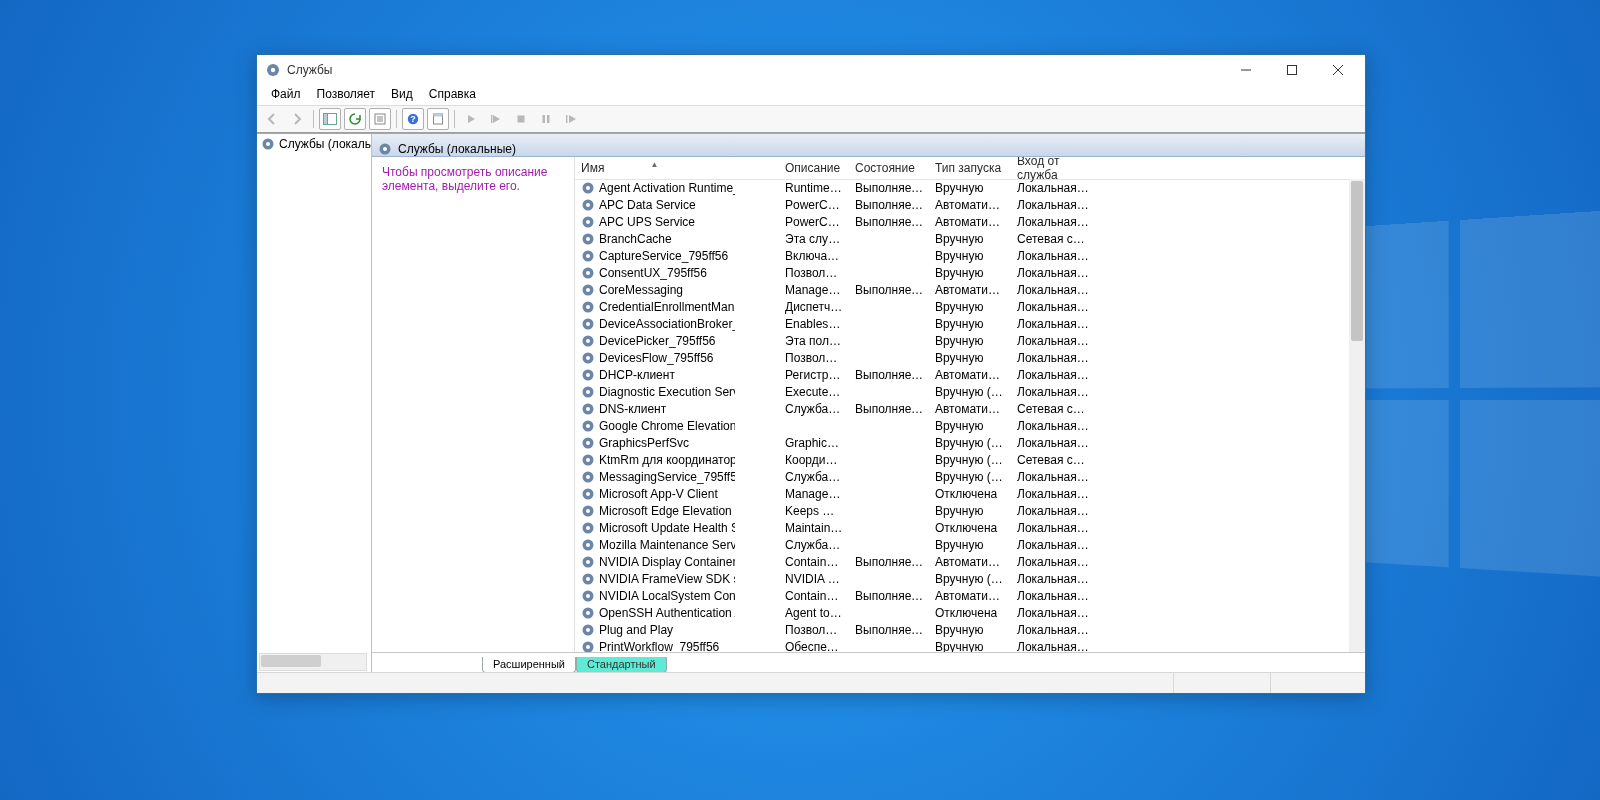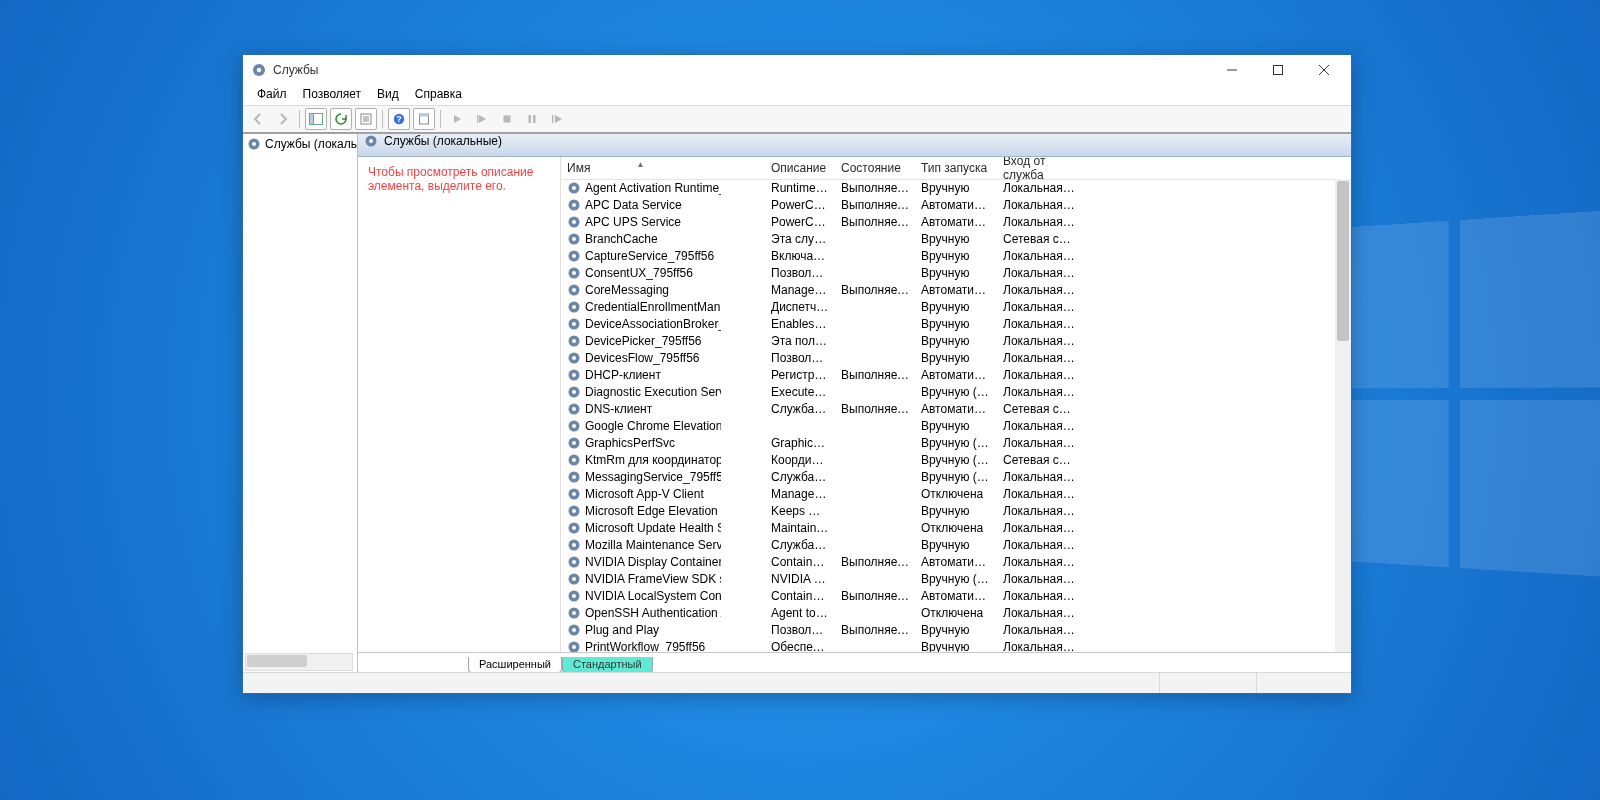--- a/index.html
+++ b/index.html
@@ -6,21 +6,21 @@
   
   .desktop{width:1600px;height:800px;background:#1b7fd6;position:relative;}
   .desk-light{position:absolute;top:0;left:0;width:100%;height:100%;
     background:radial-gradient(circle at 50% 50%, #2ea0f5 0%, #1e86e0 40%, #1368c4 100%);}
   .win-logo{position:absolute;right:-40px;top:220px;width:360px;height:360px;transform:perspective(900px) rotateY(-18deg);}
   .win-logo .q{position:absolute;width:168px;height:168px;background:rgba(255,255,255,0.12);}
   .win-logo .q1{left:0;top:0;} .win-logo .q2{left:180px;top:0;}
   .win-logo .q3{left:0;top:180px;} .win-logo .q4{left:180px;top:180px;}
 
   
-  .window{position:absolute;left:242px;top:54px;width:1108px;height:638px;background:#fff;border:1px solid #2b6fa8;box-shadow:0 4px 20px rgba(0,0,0,0.25);}
+  .window{position:absolute;left:256px;top:54px;width:1108px;height:638px;background:#fff;border:1px solid #2b6fa8;box-shadow:0 4px 20px rgba(0,0,0,0.25);}
   .titlebar{height:30px;display:flex;align-items:center;padding:0 4px 0 8px;}
   .titlebar .app-icon{width:16px;height:16px;margin-right:6px;}
   .titlebar .title{flex:0 0 auto;color:#333;}
   .titlebar .spacer{flex:1;}
   .win-btn{width:46px;height:30px;display:flex;align-items:center;justify-content:center;color:#333;}
 
   .menubar{height:20px;display:flex;align-items:flex-start;padding:0 6px;gap:0;border-bottom:1px solid #dcdcdc;}
   .menubar .item{padding:2px 8px;cursor:default;}
 
   .toolbar{height:26px;border-bottom:1px solid #a0a0a0;display:flex;align-items:center;padding:0 4px;gap:3px;background:#f7f7f7;}
@@ -30,24 +30,24 @@
   .tbtn.disabled{color:#b8b8b8;}
 
   .body{position:absolute;top:78px;left:0;right:0;bottom:20px;display:flex;border-top:1px solid #9aa;}
   .nav{width:110px;border-right:1px solid #c0c0c0;padding:2px;overflow:hidden;}
   .nav-row{display:flex;align-items:center;gap:4px;padding:1px 2px;white-space:nowrap;}
   .nav-row .ic{width:14px;height:14px;flex:0 0 auto;}
   .nav-scroll{position:absolute;left:2px;bottom:2px;width:106px;height:16px;background:#f0f0f0;border:1px solid #dcdcdc;}
   .nav-scroll .thumb{position:absolute;left:1px;top:1px;height:12px;width:60px;background:#cfcfcf;border-radius:2px;}
 
   .main{flex:1;display:flex;flex-direction:column;min-width:0;}
-  .main-head{height:22px;background:linear-gradient(#e8eef6,#c9d7ea);border-bottom:1px solid #9fb2cc;display:flex;align-items:flex-start;padding:0 6px;gap:6px;}
+  .main-head{height:22px;background:linear-gradient(#e8eef6,#c9d7ea);border-bottom:1px solid #9fb2cc;display:flex;align-items:flex-end;padding:0 6px;gap:6px;}
   .main-head .ic{width:14px;height:14px;}
   .content{flex:1;display:flex;min-height:0;}
-  .desc-pane{width:182px;border-right:1px solid #e0e0e0;padding:8px 10px;color:#ef4444;}
+  .desc-pane{width:182px;border-right:1px solid #e0e0e0;padding:8px 10px;color:#a21caf;}
   .grid-wrap{flex:1;position:relative;min-width:0;}
   .grid{position:absolute;inset:0;overflow:hidden;}
   .ghead{display:flex;height:22px;align-items:center;border-bottom:1px solid #e4e4e4;color:#2a2a2a;}
   .ghead .col{padding:0 6px;box-sizing:border-box;border-right:1px solid transparent;position:relative;}
   .ghead .col .sort{position:absolute;left:50%;top:-1px;transform:translateX(-50%);font-size:8px;color:#6a6a6a;}
   .rows{position:absolute;top:22px;left:0;right:16px;bottom:0;overflow:hidden;}
   .row{display:flex;height:17px;align-items:center;white-space:nowrap;}
   .row .cell{padding:0 6px;box-sizing:border-box;overflow:hidden;text-overflow:ellipsis;}
   .row .name{display:flex;align-items:center;gap:4px;}
   .row .ic{width:14px;height:14px;flex:0 0 auto;}

